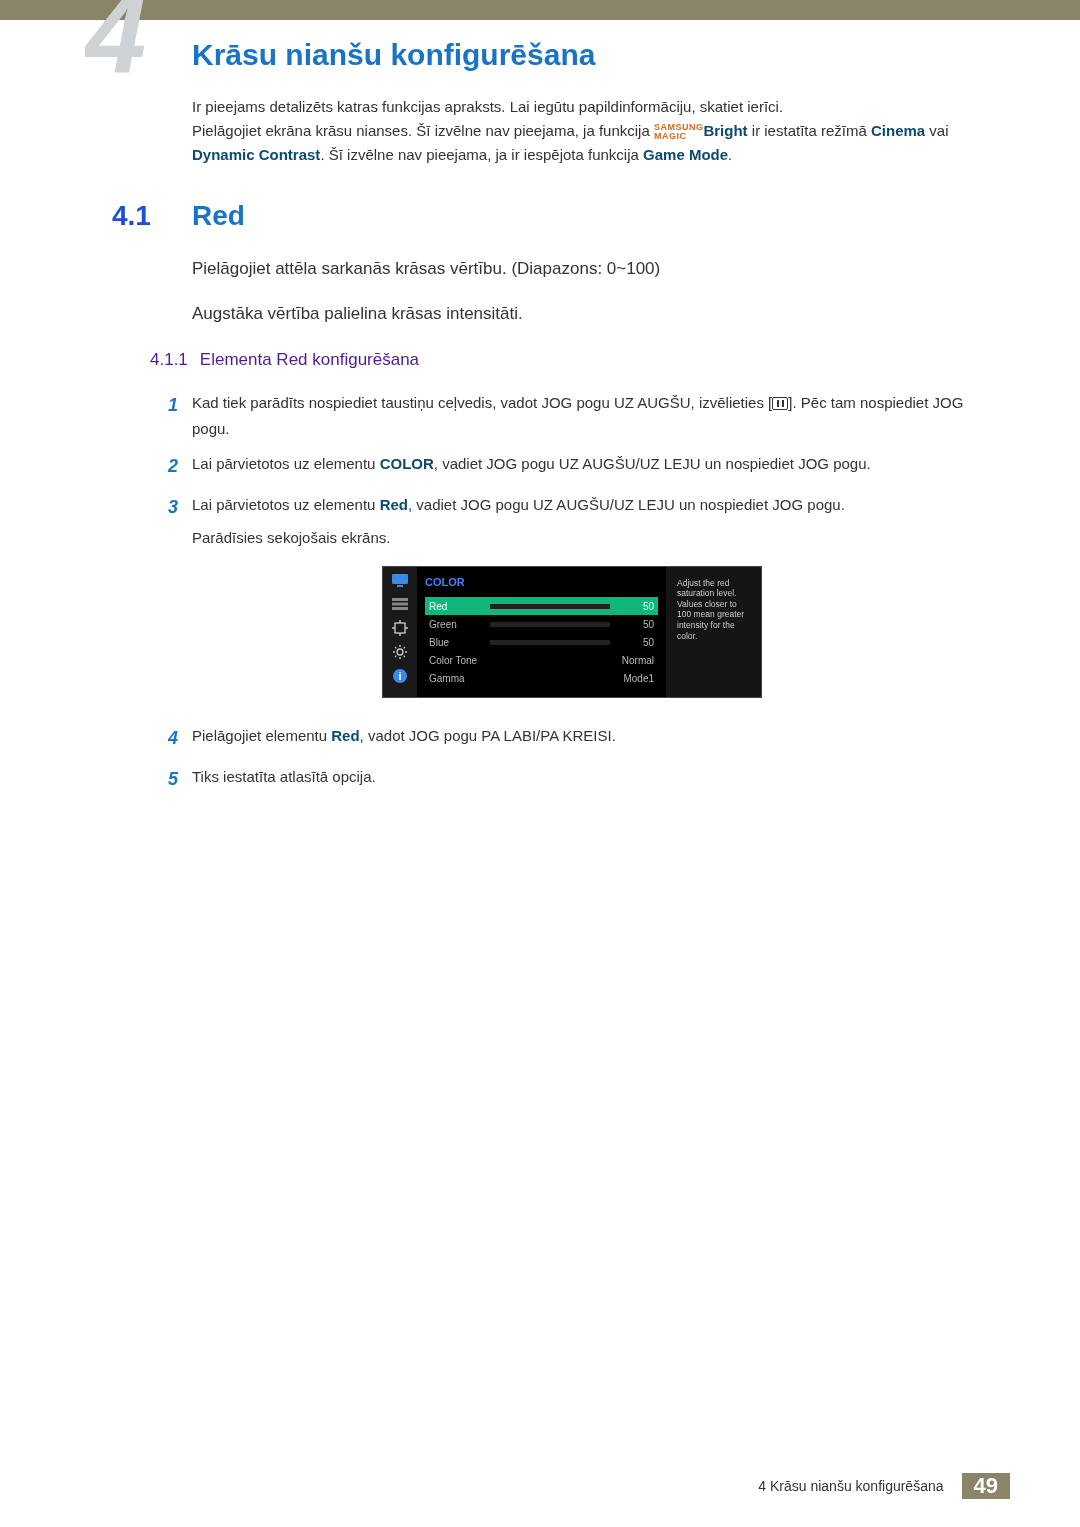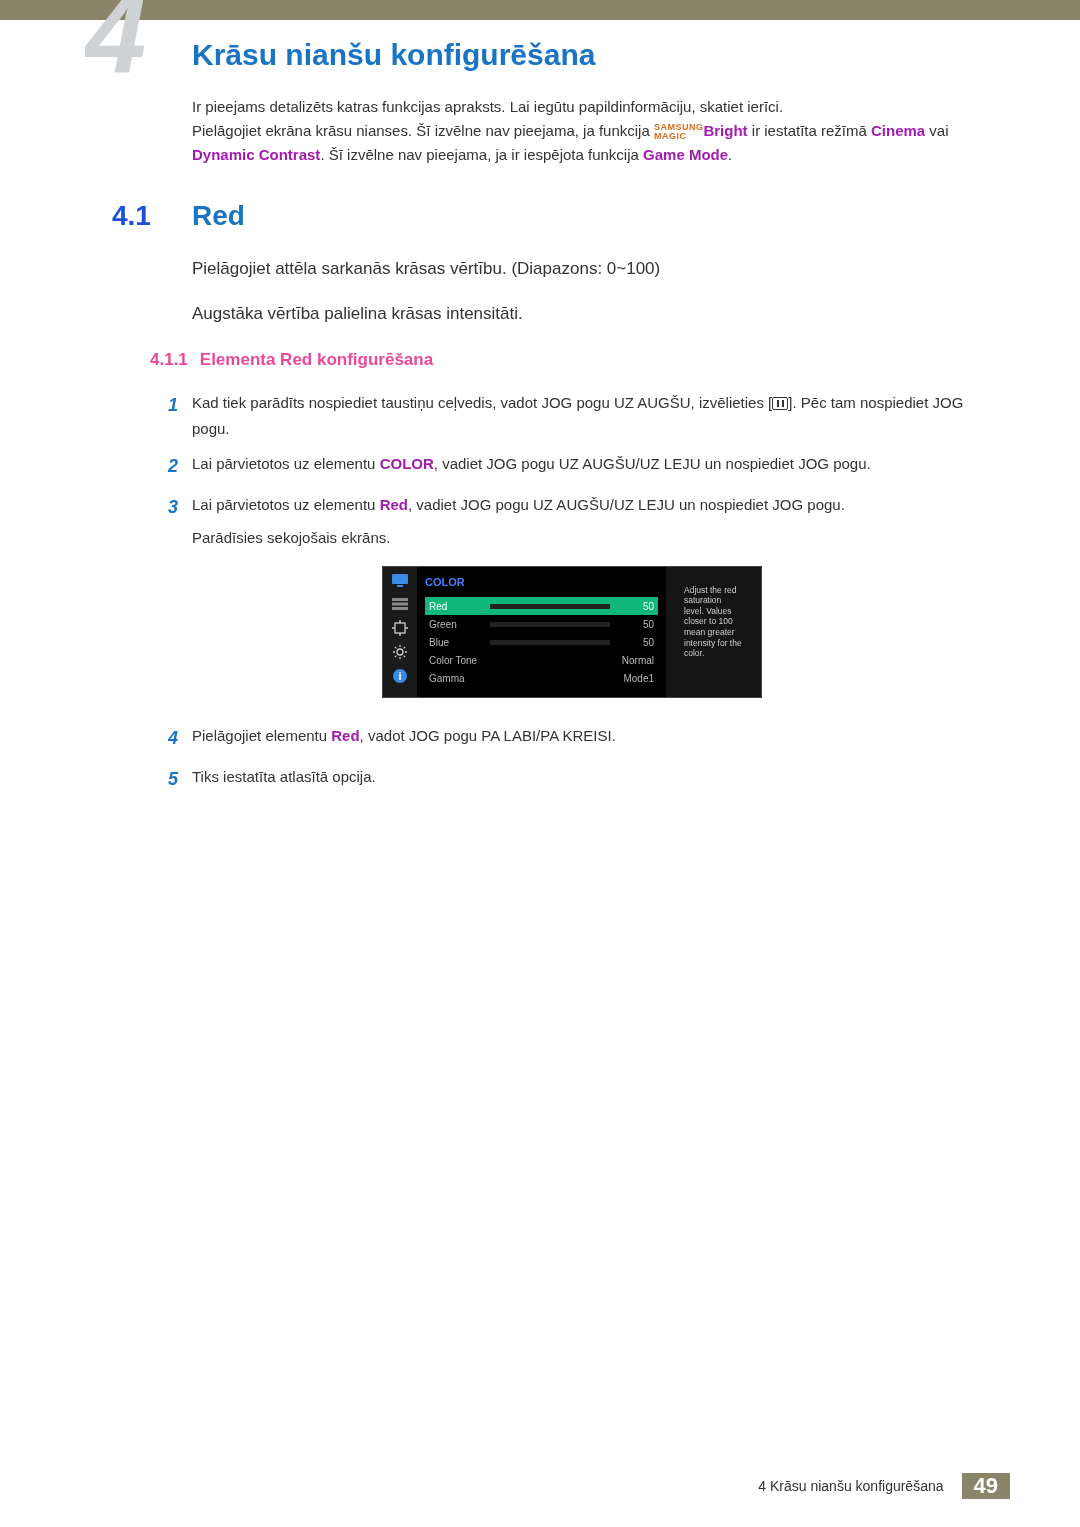--- a/index.html
+++ b/index.html
@@ -44,21 +44,21 @@
   }
   .intro-block {
     position: absolute;
     top: 95px;
     left: 192px;
     right: 105px;
     font-size: 15px;
     line-height: 1.6;
     color: #333;
   }
-  .highlight { color: #a21caf; font-weight: bold; }
+  .highlight { color: #0c4a6e; font-weight: bold; }
   .samsung-magic {
     font-size: 9px;
     font-weight: bold;
     color: #d86a1e;
     letter-spacing: 0.5px;
     display: inline-block;
     line-height: 1;
     vertical-align: middle;
     text-align: left;
   }
@@ -87,22 +87,22 @@
     line-height: 1.6;
   }
   .section-body p { margin-bottom: 18px; }
   .subsection {
     position: absolute;
     top: 350px;
     left: 150px;
     right: 100px;
   }
   .sub-num-title {
-    color: #ec4899;
-    font-weight: bold;
+    color: #4c1d95;
+    font-weight: normal;
     font-size: 17px;
     margin-bottom: 20px;
   }
   .sub-num-title .num { margin-right: 12px; }
   .steps {
     margin-left: 0;
   }
   .step {
     display: flex;
     margin-bottom: 10px;
@@ -187,21 +187,21 @@
   .osd-row .label { width: 55px; }
   .osd-row .bar-out { flex:1; height:5px; background:#222; position:relative; }
   .osd-row .bar-in { height:100%; }
   .osd-row .val { width: 38px; text-align: right; }
   .osd-help {
     width: 95px;
     background: #151515;
     font-size: 8.5px;
     line-height: 1.25;
     color: #ccc;
-    padding: 18px;
+    padding: 11px;
   }
 
   .footer {
     position: absolute;
     bottom: 28px;
     right: 70px;
     display: flex;
     align-items: center;
     gap: 18px;
   }

